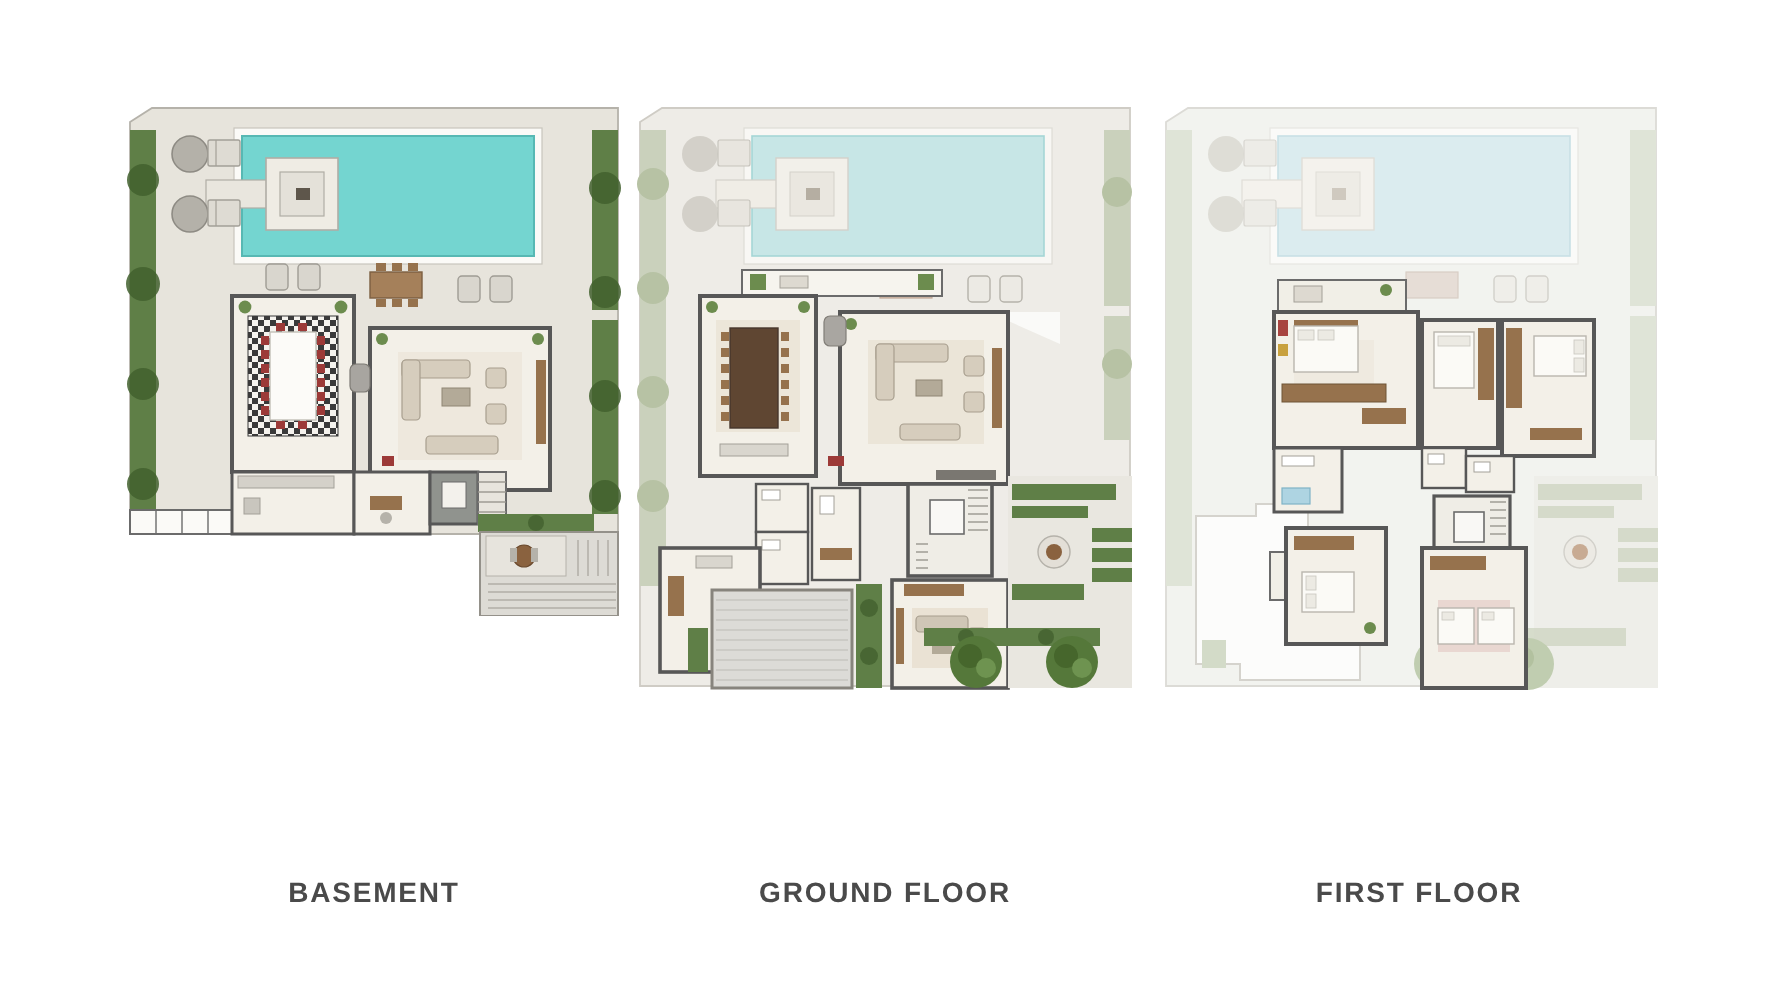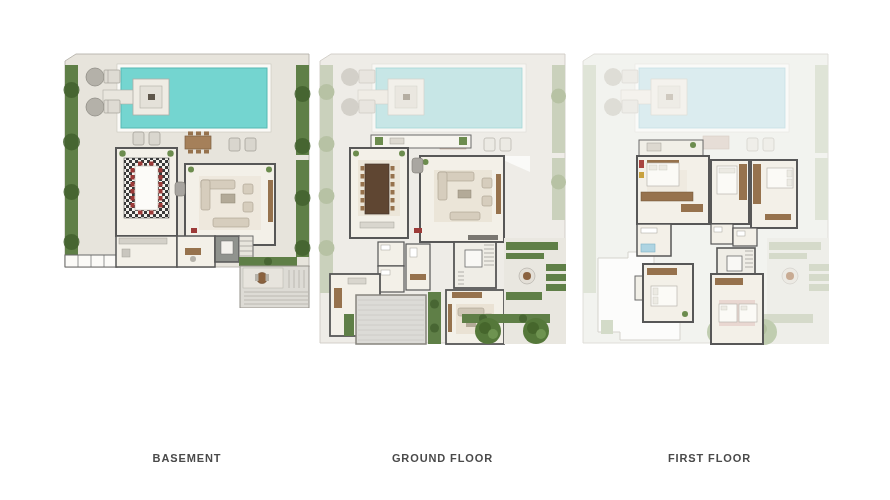--- a/index.html
+++ b/index.html
@@ -8,22 +8,22 @@
     font-family:"Liberation Sans", sans-serif;
     position:relative;overflow:hidden;
   }
   .sheet{position:absolute;inset:0;}
   .plan{position:absolute;top:52px;}
   .plan svg{display:block;}
   #plan-basement{left:63px;width:248px;height:256px;}
   #plan-ground{left:318px;width:249px;height:293px;}
   #plan-first{left:581px;width:257px;height:293px;}
   .floor-label{
-    position:absolute;top:452px;height:14px;
-    font-size:11px;font-weight:600;letter-spacing:.9px;
+    position:absolute;top:438px;height:14px;
+    font-size:14px;font-weight:600;letter-spacing:.9px;
     color:var(--label_text,#4a4a4a);text-align:center;
     -webkit-font-smoothing:antialiased;
   }
   #label-basement{left:63px;width:248px;}
   #label-ground{left:318px;width:249px;}
   #label-first{left:581px;width:257px;}
   
   .f-pool{fill:var(--pool,#74d5d0);}
   .f-poolF{fill:var(--pool_faded,#c7e6e6);}
   .f-poolG{fill:var(--pool_ghost,#dbecef);}

